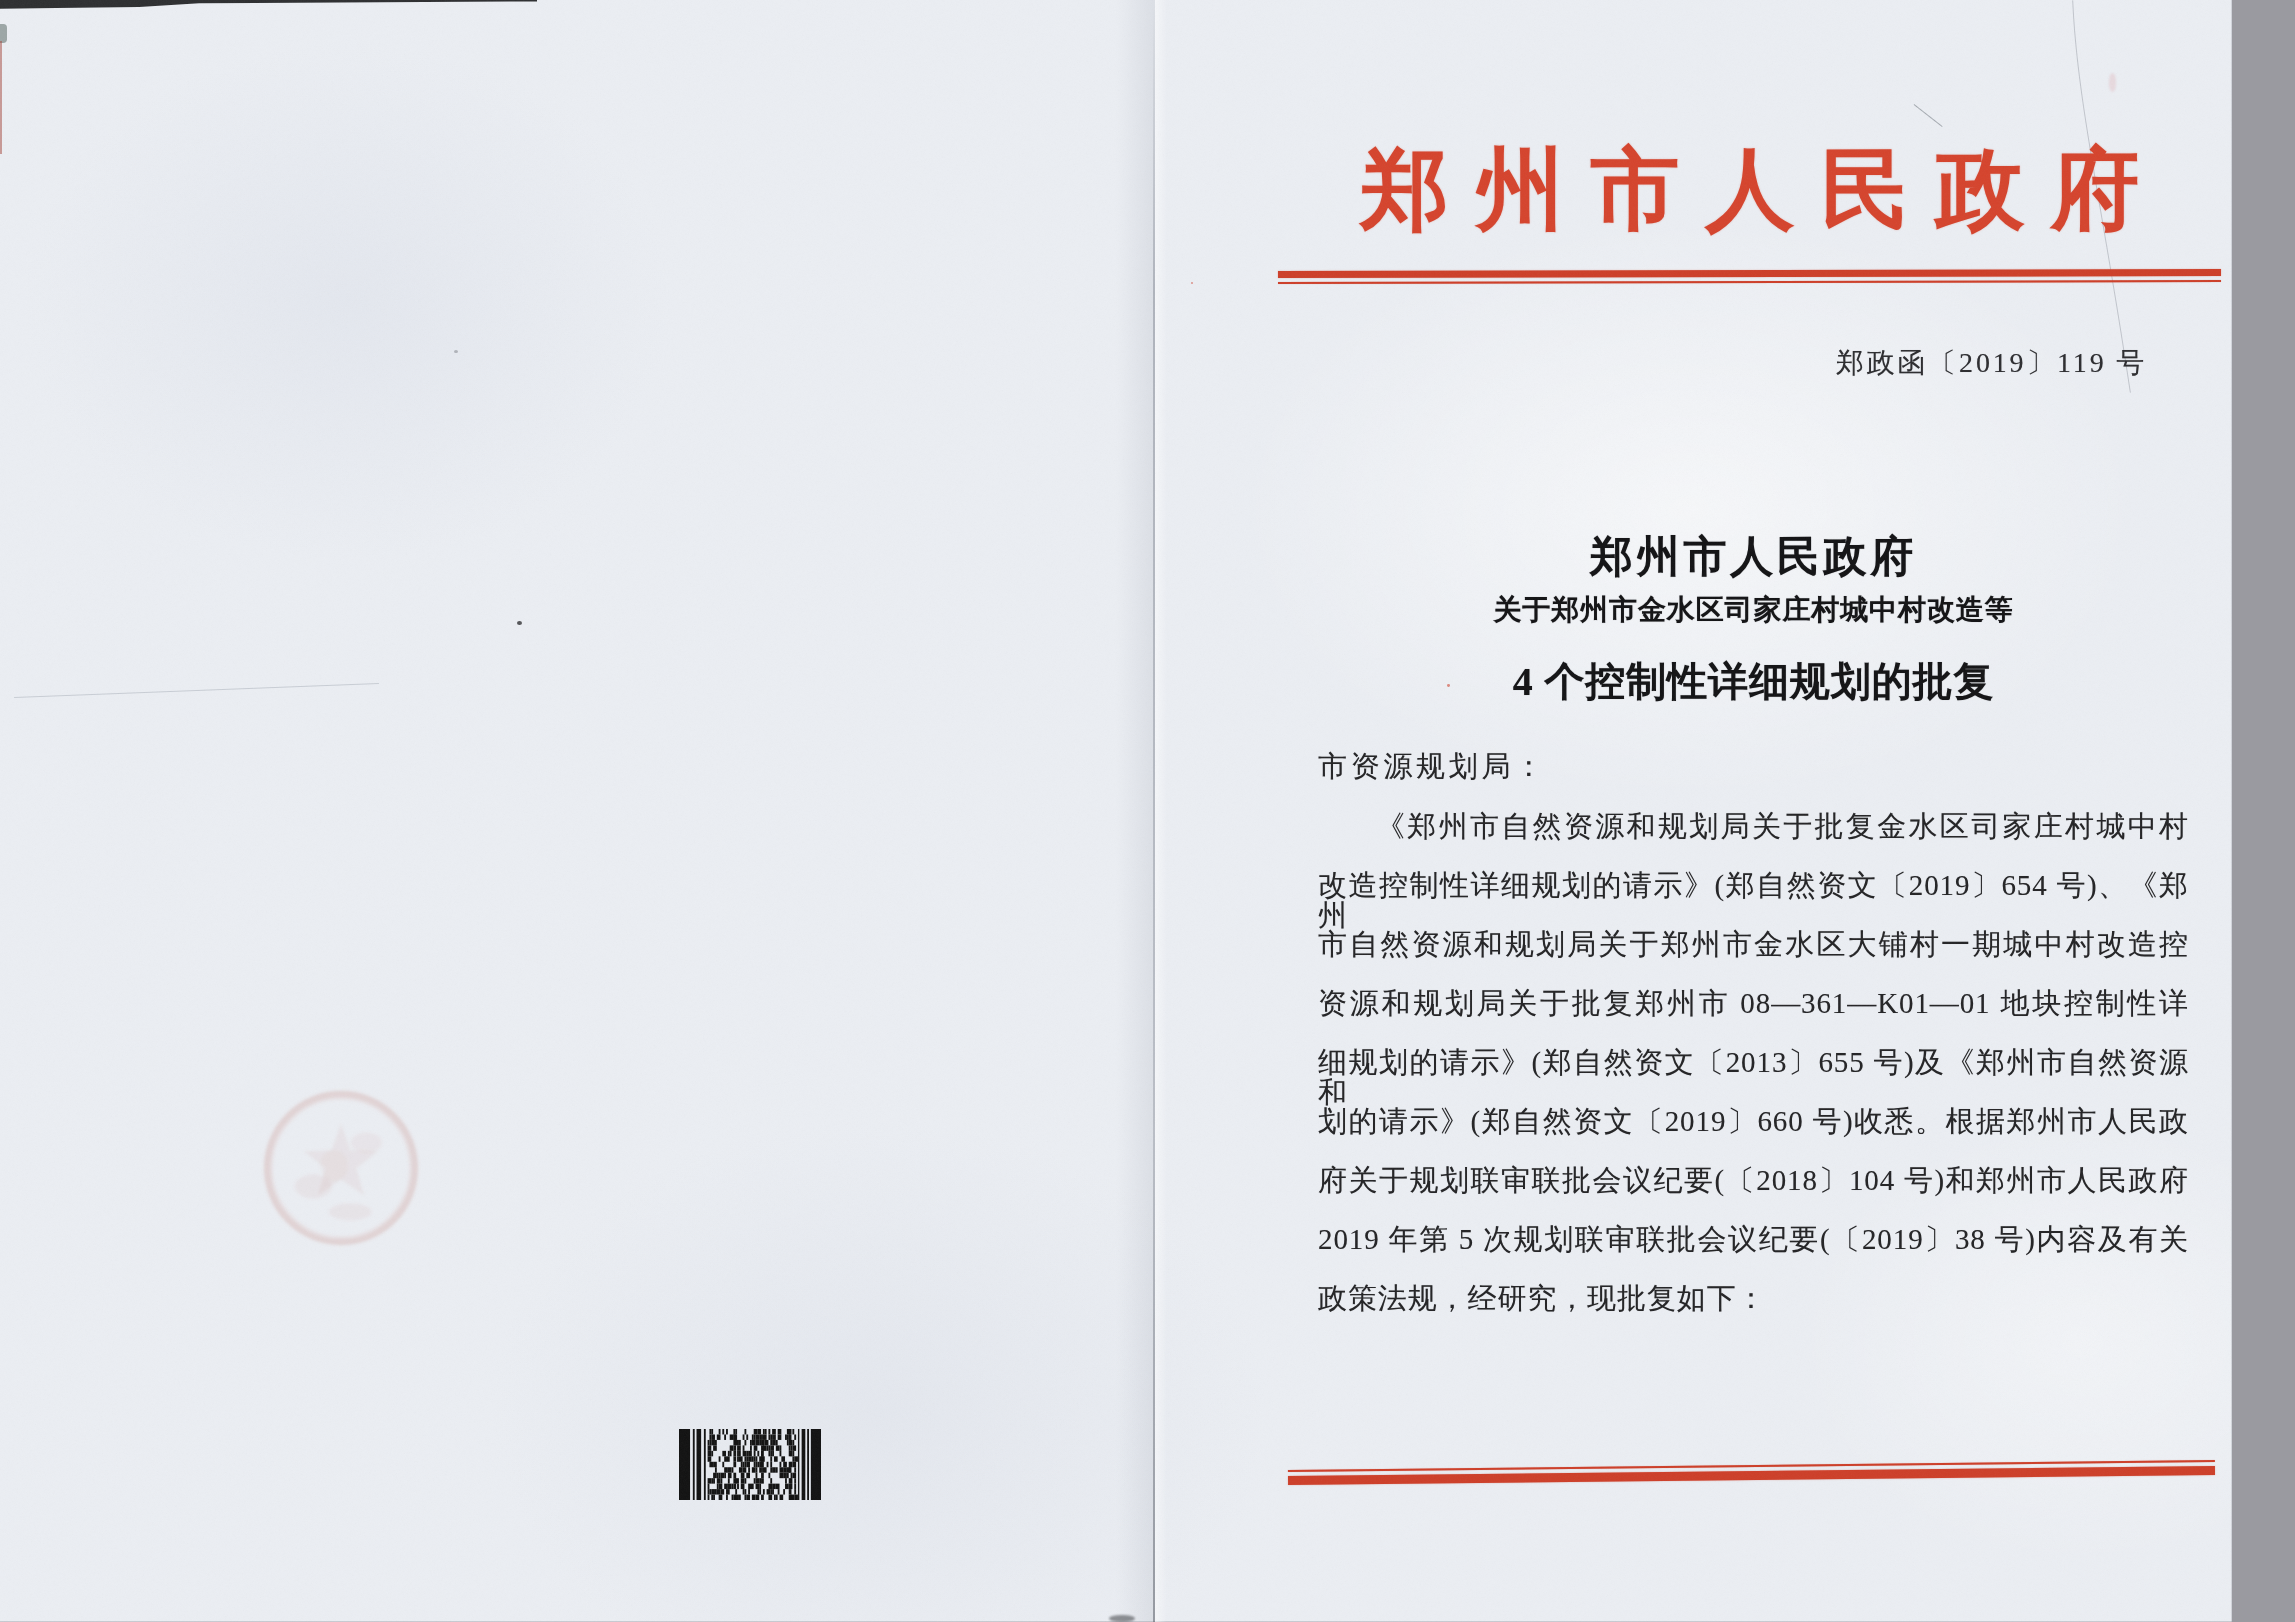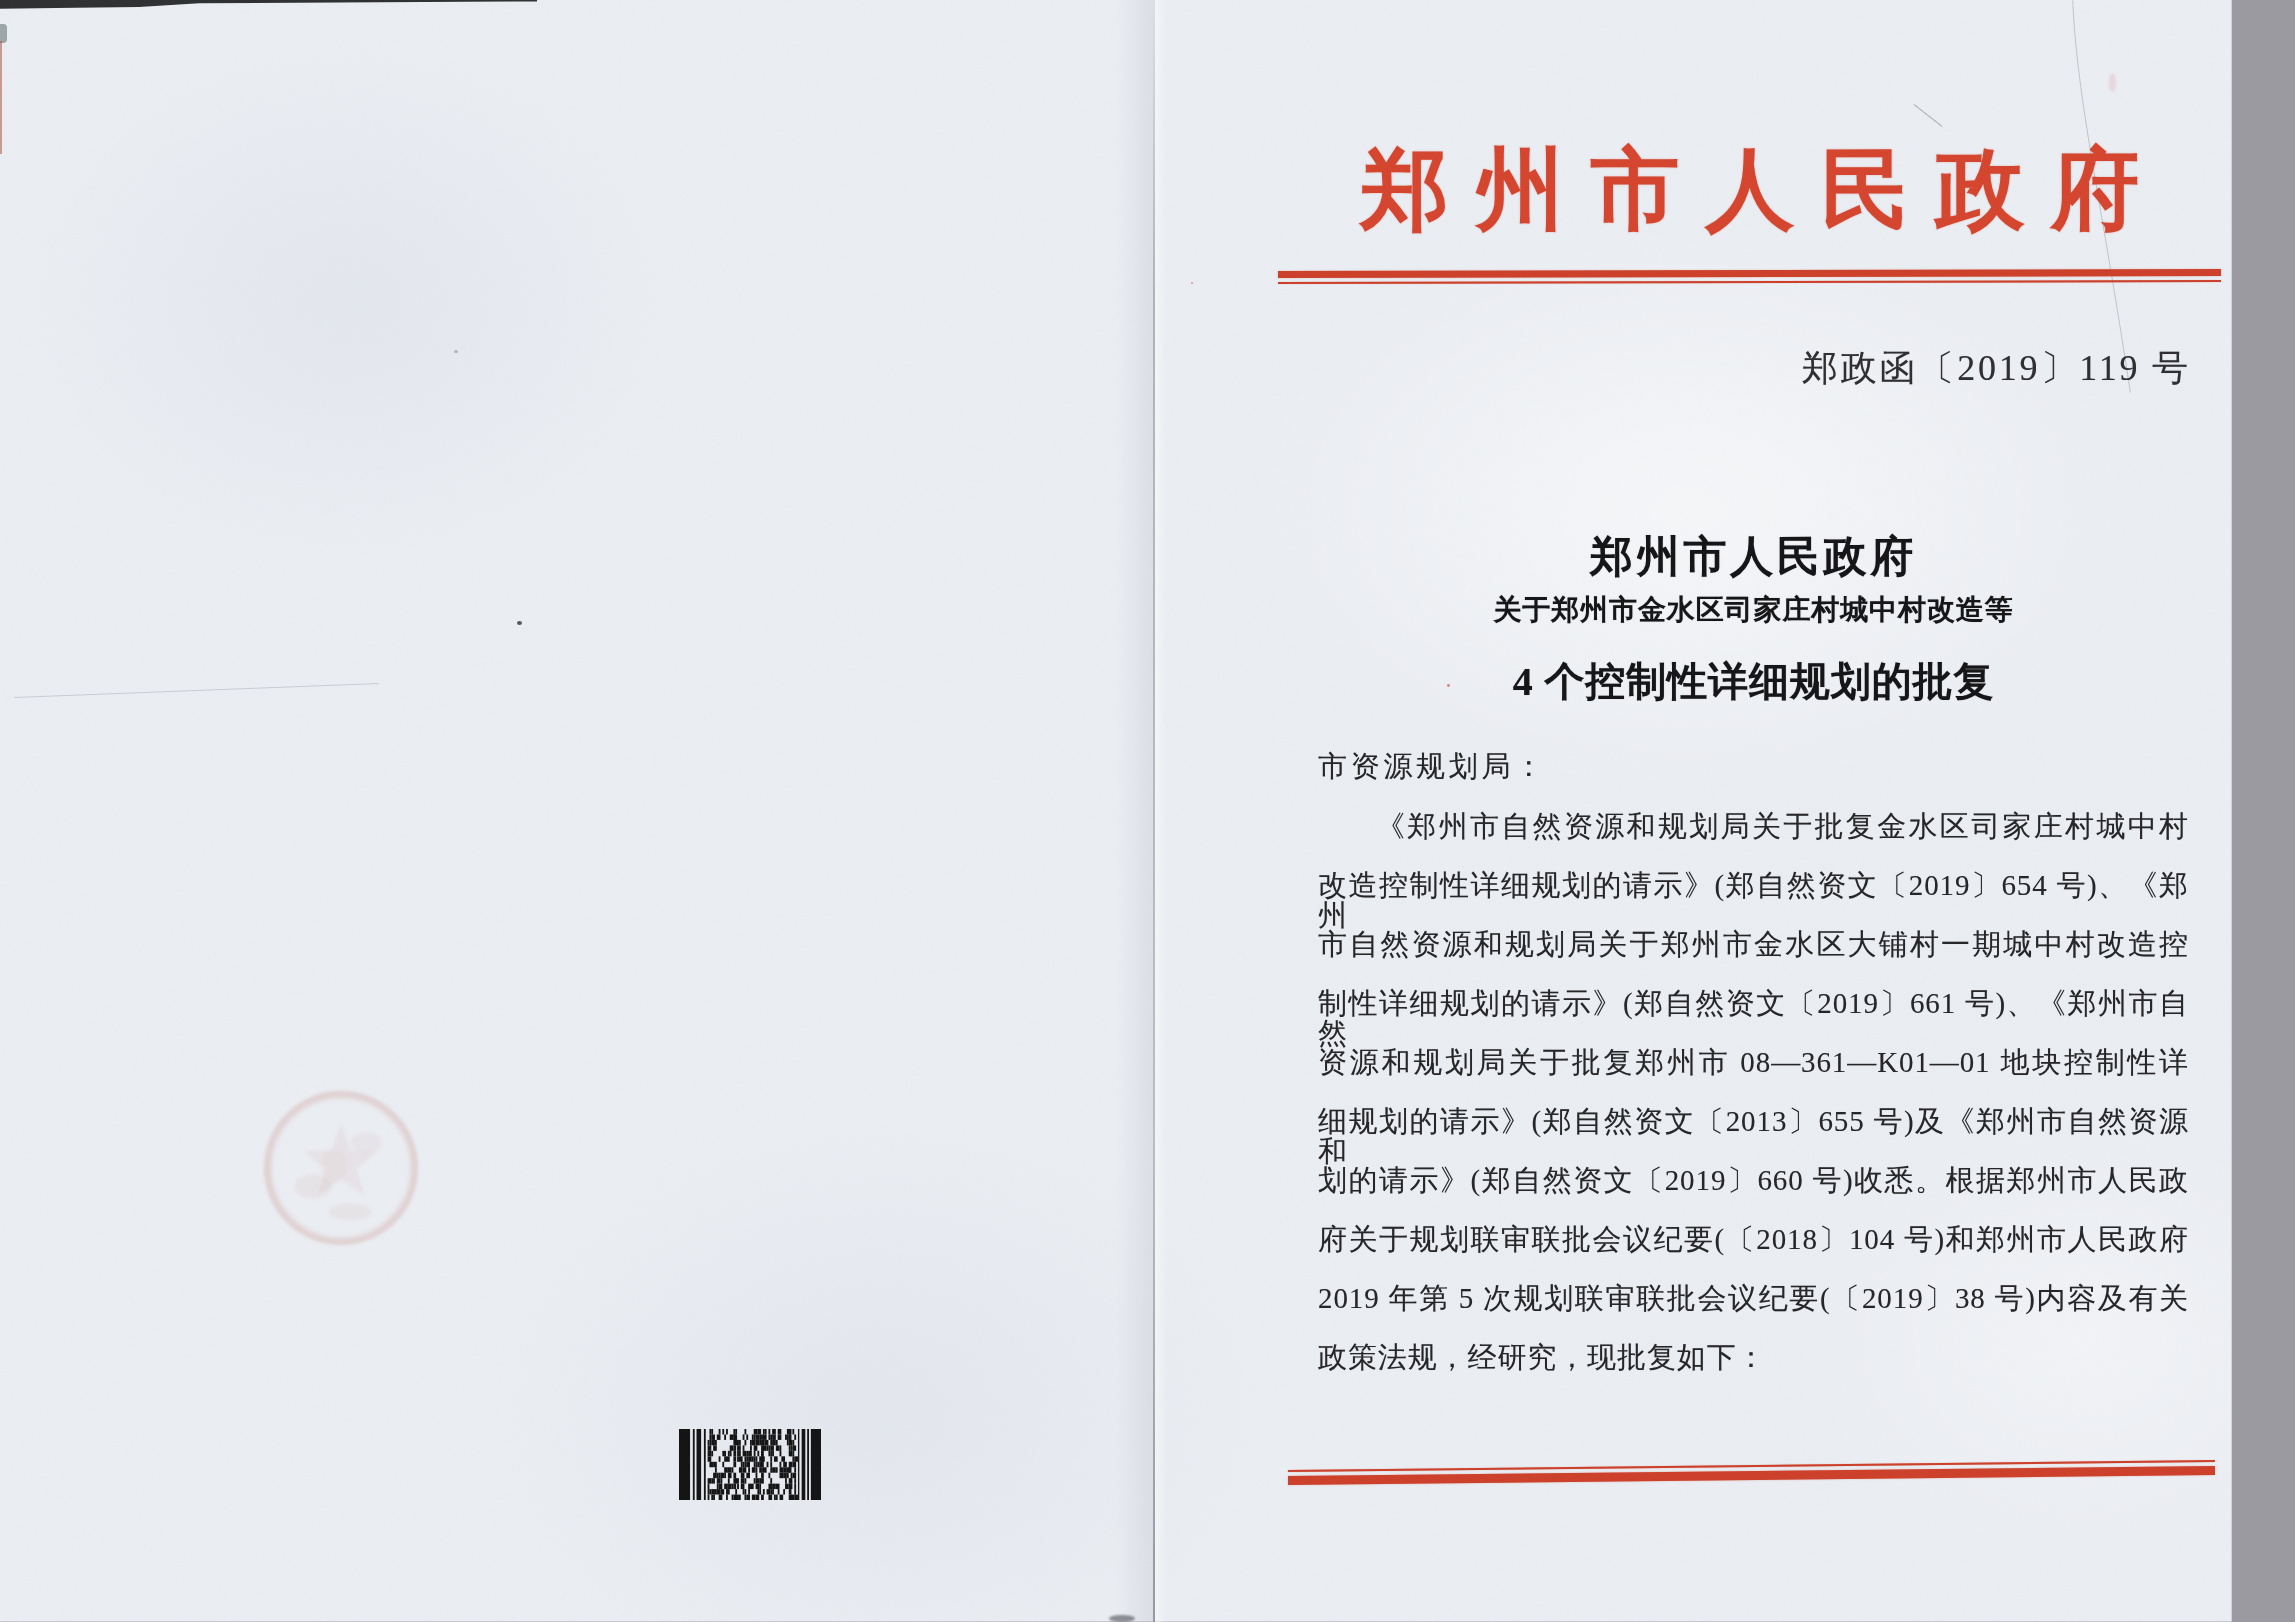--- a/index.html
+++ b/index.html
@@ -44,21 +44,21 @@
   .pink-smudge{position:absolute;left:2109px;top:73px;width:7.4px;height:18.5px;background:rgba(214,120,130,.18);
     border-radius:50%;filter:blur(0.9px);}
   
   .letterhead-title{position:absolute;left:1277px;top:130px;width:946px;text-align:center;
     font-size:89px;font-weight:600;color:#d5432c;letter-spacing:26px;padding-left:26px;box-sizing:border-box;
     text-shadow:0 0 1.9px rgba(213,67,44,.35);white-space:nowrap;}
   .rule-top{position:absolute;left:1278px;top:270px;width:943px;transform:rotate(-.12deg);}
   .rule-top .thick{height:7px;background:#cd3e28;box-shadow:0 0 1.4px rgba(205,62,40,.5);}
   .rule-top .thin{height:2.3px;background:#cd3e28;margin-top:4.2px;box-shadow:0 0 0.9px rgba(205,62,40,.5);}
   .doc-number{position:absolute;left:1802px;top:344px;width:379px;text-align:center;
-    font-size:36px;color:#2c2c2f;letter-spacing:2.8px;white-space:nowrap;
+    font-size:28px;color:#2c2c2f;letter-spacing:2.8px;white-space:nowrap;
     text-shadow:0 0 0.7px rgba(30,30,35,.35);}
   .heading{position:absolute;left:1318px;top:528px;width:871px;text-align:center;
     font-weight:700;color:#121214;text-shadow:0 0 0.9px rgba(15,15,20,.4);}
   .heading .h1{font-size:43px;height:63px;letter-spacing:3.7px;}
   .heading .h2{font-size:28px;height:63px;letter-spacing:0.9px;white-space:nowrap;}
   .heading .h3{font-size:40px;letter-spacing:0.9px;}
   .bodyblock{position:absolute;left:1318px;top:739px;width:871px;
     font-size:29px;color:#232325;text-shadow:0 0 0.7px rgba(25,25,30,.28);margin-top:12px;}
   .bodyblock .line{height:59px;text-align:justify;text-align-last:justify;letter-spacing:0.9px;line-height:1.04;}
   .bodyblock .line.first{text-indent:58px;}
@@ -402,21 +402,20 @@
     <div class="h1">郑州市人民政府</div>
     <div class="h2">关于郑州市金水区司家庄村城中村改造等</div>
     <div class="h3">4 个控制性详细规划的批复</div>
   </div>
 
   <div class="bodyblock">
     <div class="salutation">市资源规划局：</div>
     <div class="line first">《郑州市自然资源和规划局关于批复金水区司家庄村城中村</div>
     <div class="line">改造控制性详细规划的请示》(郑自然资文〔2019〕654 号)、《郑州</div>
     <div class="line">市自然资源和规划局关于郑州市金水区大铺村一期城中村改造控</div>
-    <div class="line">制性详细规划的请示》(郑自然资文〔2019〕661 号)、《郑州市自然</div>
     <div class="line">资源和规划局关于批复郑州市 08—361—K01—01 地块控制性详</div>
     <div class="line">细规划的请示》(郑自然资文〔2013〕655 号)及《郑州市自然资源和</div>
     <div class="line">划的请示》(郑自然资文〔2019〕660 号)收悉。根据郑州市人民政</div>
     <div class="line">府关于规划联审联批会议纪要(〔2018〕104 号)和郑州市人民政府</div>
     <div class="line">2019 年第 5 次规划联审联批会议纪要(〔2019〕38 号)内容及有关</div>
     <div class="line nojust">政策法规，经研究，现批复如下：</div>
   </div>
 
   <div class="rule-bottom">
     <div class="thin"></div>

